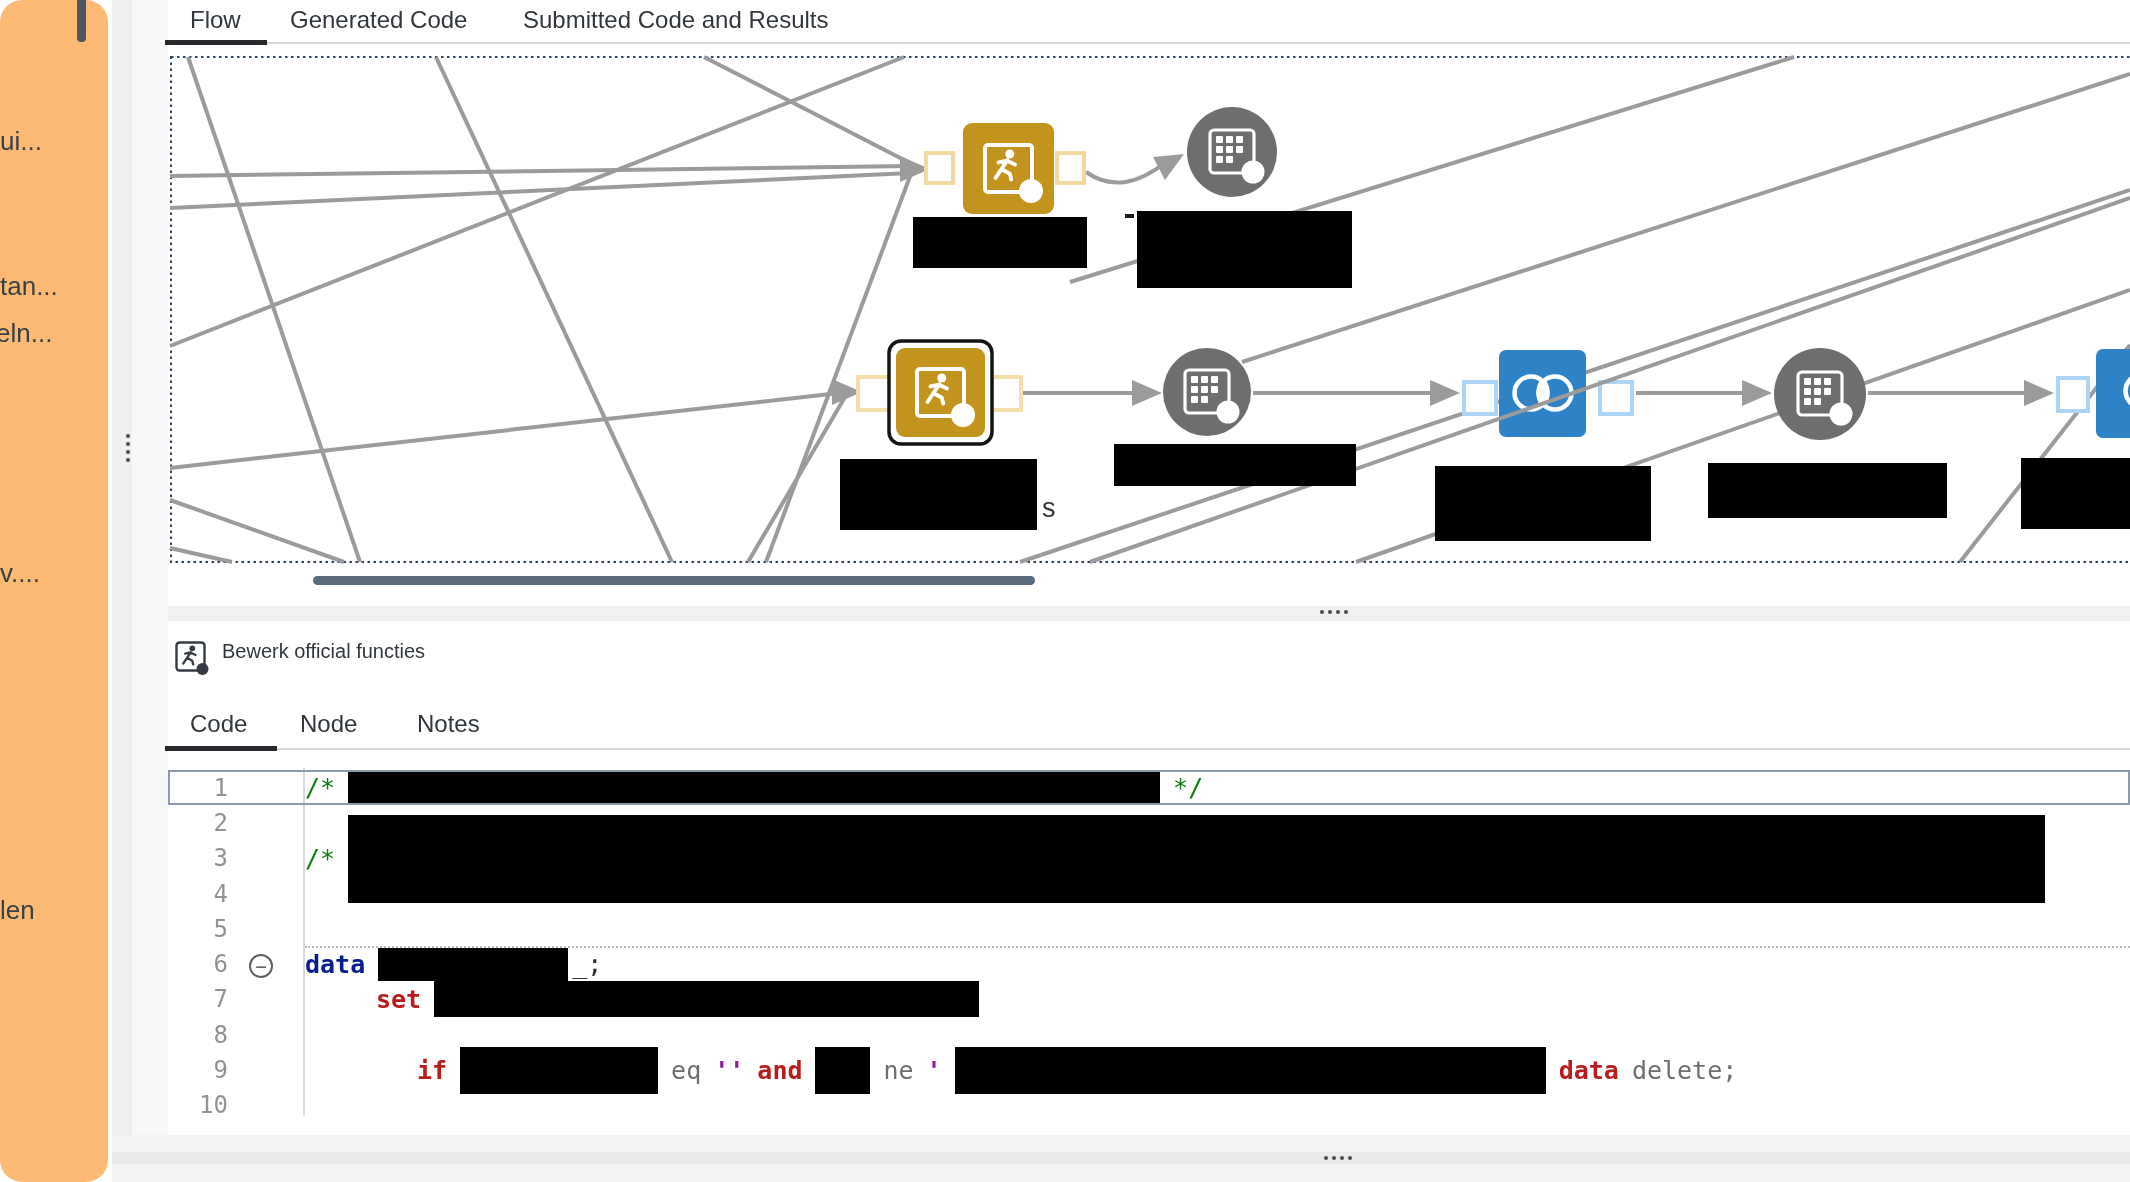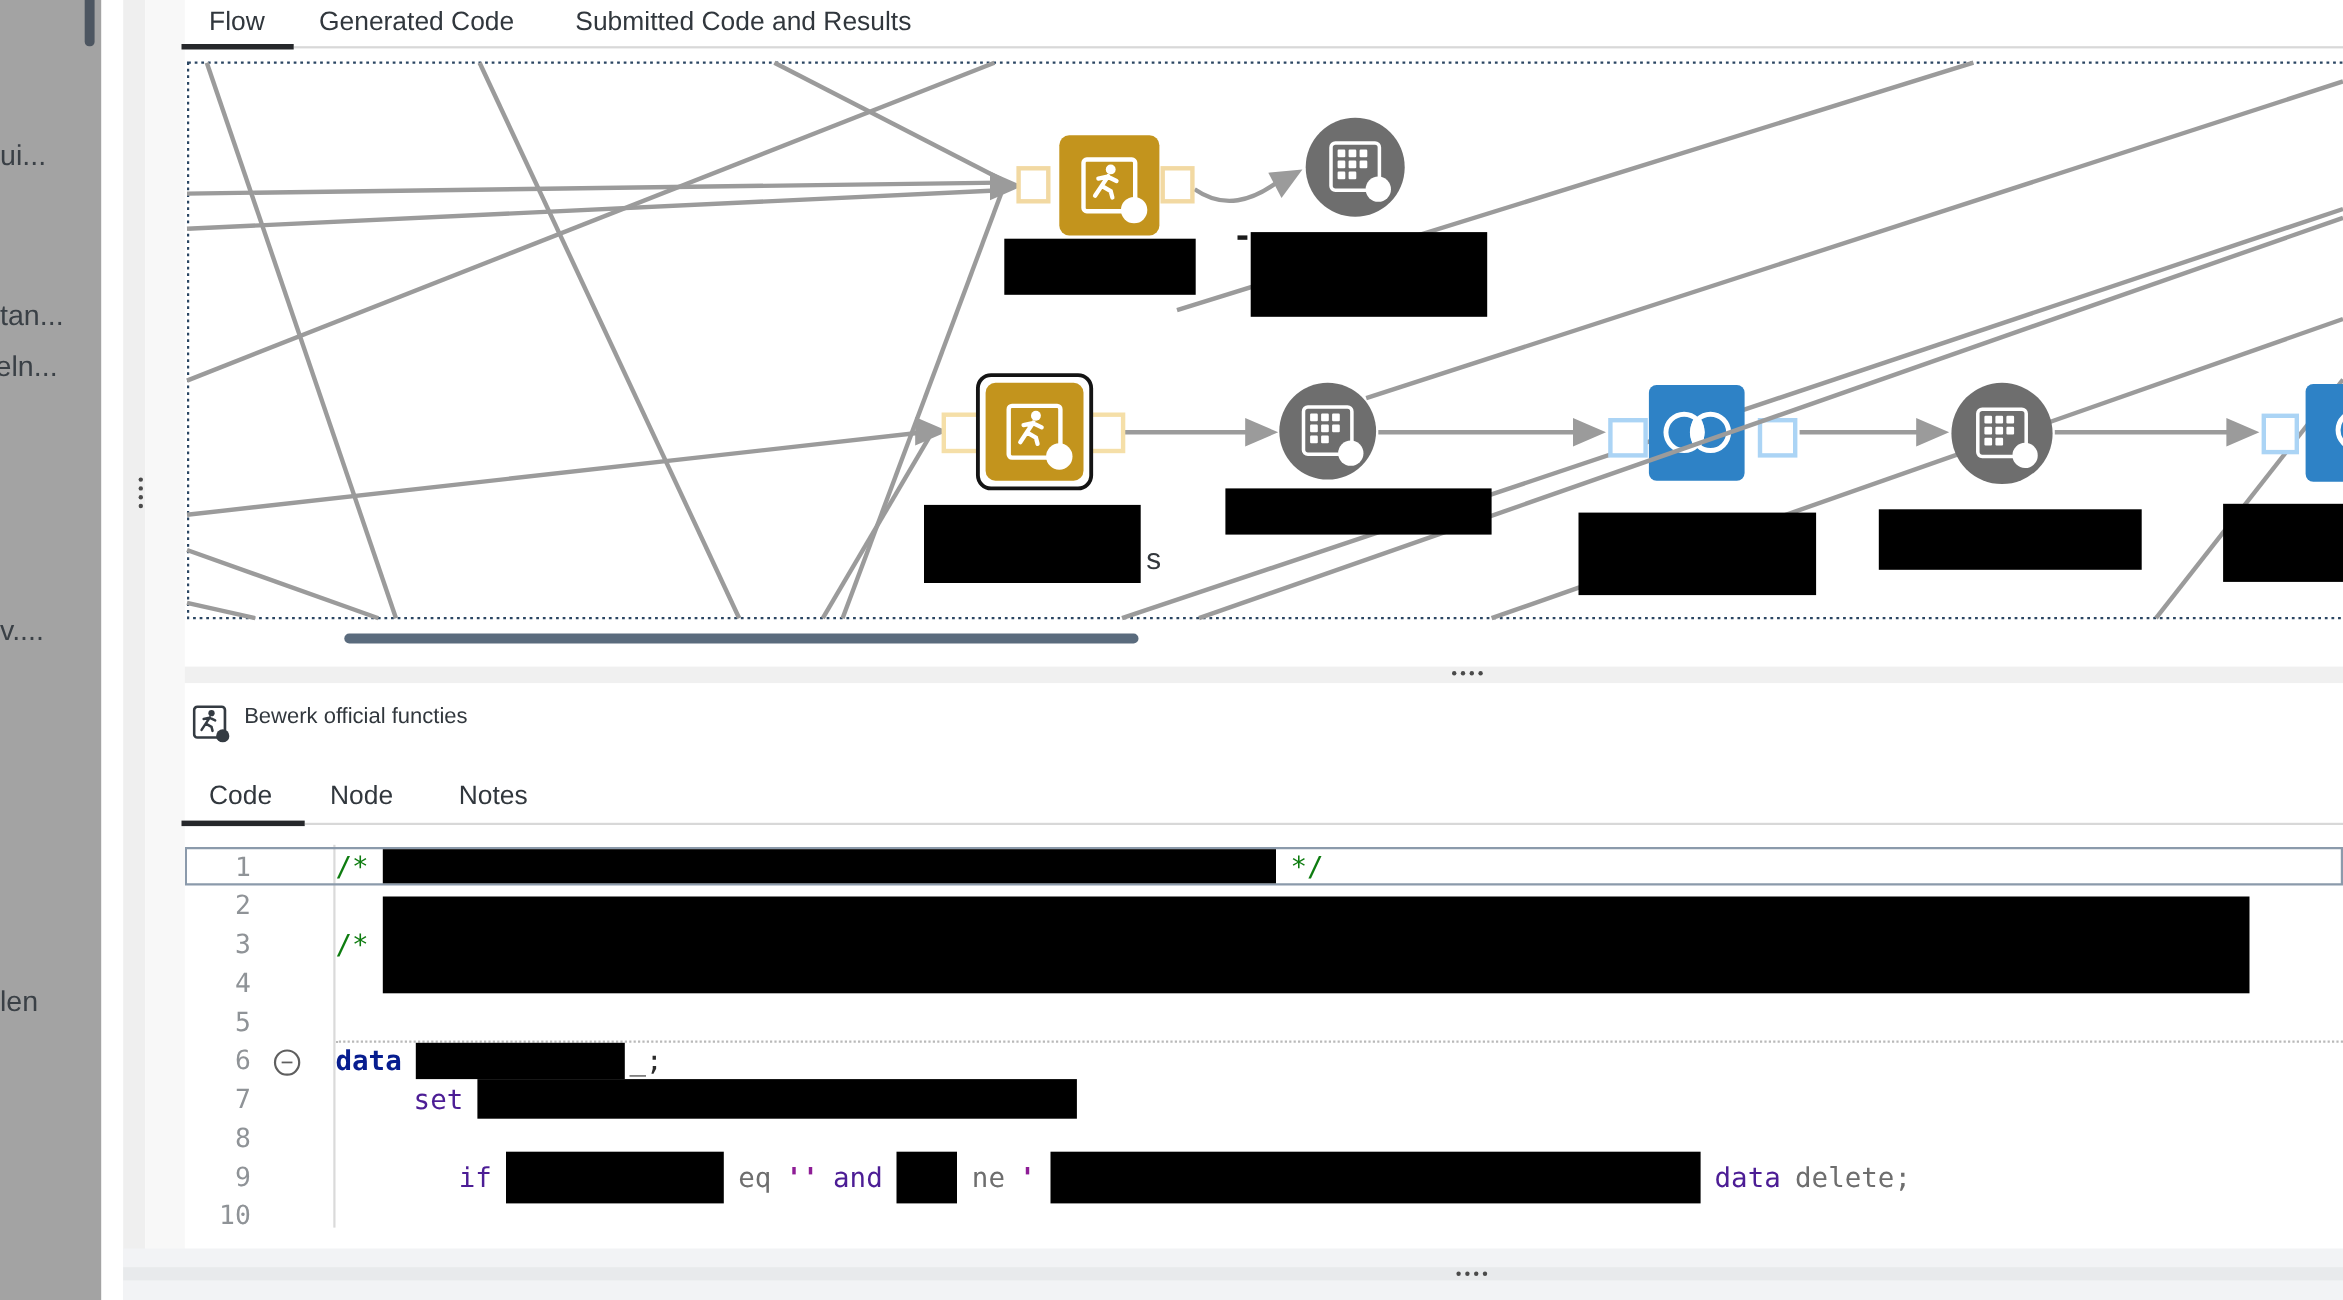--- a/index.html
+++ b/index.html
@@ -1,20 +1,20 @@
 <!DOCTYPE html>
 <html><head>
 <meta charset="utf-8">
 <style>
   * { margin:0; padding:0; box-sizing:border-box; }
   html,body { width:2130px; height:1182px; background:#fff; font-family:"Liberation Sans", sans-serif; }
   #stage { position:relative; width:2130px; height:1182px; overflow:hidden; background:#fff; }
 
   
-  #sidebar { position:absolute; left:0; top:0; width:92px; height:1182px; background:#a3a3a3; overflow:hidden; }
+  #sidebar { position:absolute; left:0; top:0; width:108px; height:1182px; background:#fdba74; overflow:hidden;border-radius:22px; }
   .side-frag { position:absolute; left:0; font-size:26px; color:#3a4046; white-space:nowrap; }
   #side-thumb { position:absolute; left:77px; top:0; width:9px; height:42px; background:#4d5661; border-radius:0 0 4px 4px; }
 
   
   #split-a { position:absolute; left:112px; top:0; width:20px; height:1182px; background:#efefef; }
   #split-b { position:absolute; left:132px; top:0; width:36px; height:1182px; background:#f8f8f8; }
   #vdots { position:absolute; left:126px; top:434px; display:flex; flex-direction:column; gap:4px; }
   #vdots i { width:4px; height:4px; border-radius:50%; background:#4b4b4b; }
 
   
@@ -42,21 +42,21 @@
 
   
   #editor { position:absolute; left:168px; top:770px; width:1962px; height:344px; overflow:hidden; }
   #gutter-sep { position:absolute; left:303px; top:768px; width:2px; height:348px; background:#dadada; }
   .row { position:relative; display:flex; height:35.3px; align-items:center; }
   .row.current { box-shadow: inset 0 0 0 2px #8b9aab; }
   .gut { position:relative; flex:none; width:135px; padding-right:75px; text-align:right;
          font-family:"DejaVu Sans Mono", monospace; font-size:24px; color:#8f9397; }
   .code { display:flex; align-items:center; gap:13px; padding-left:2px; }
   .tok { white-space:pre; font-family:"DejaVu Sans Mono", monospace; font-size:25px; }
-  .kw  { color:#4c1d95; font-weight:normal; }
+  .kw  { color:#b91c1c; font-weight:bold; }
   .kw2 { color:#071d8f; font-weight:bold; }
   .com { color:#0e7c10; }
   .op  { color:#6e6e6e; }
   .str { color:#8e1d96; font-weight:bold; }
   .plain { color:#2b2b2b; }
   .r { background:#000; display:inline-block; }
   .r.tall { align-self:flex-start; margin-top:2px; }
   .tight { margin-left:-9px; }
   .fold { position:absolute; right:30px; top:4px; width:24px; height:24px; border:2px solid #5f5f5f;
           border-radius:50%; color:#5f5f5f; font-size:19px; line-height:20px; text-align:center; }

